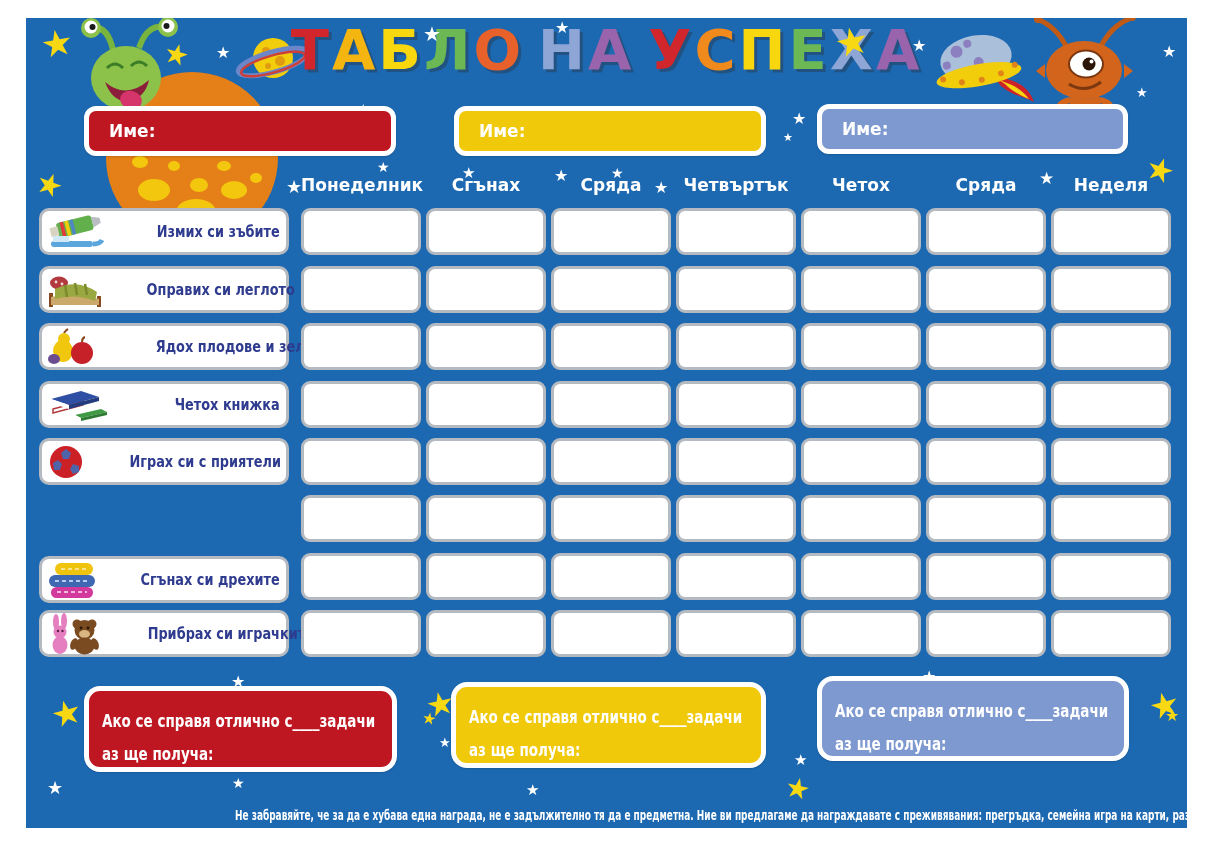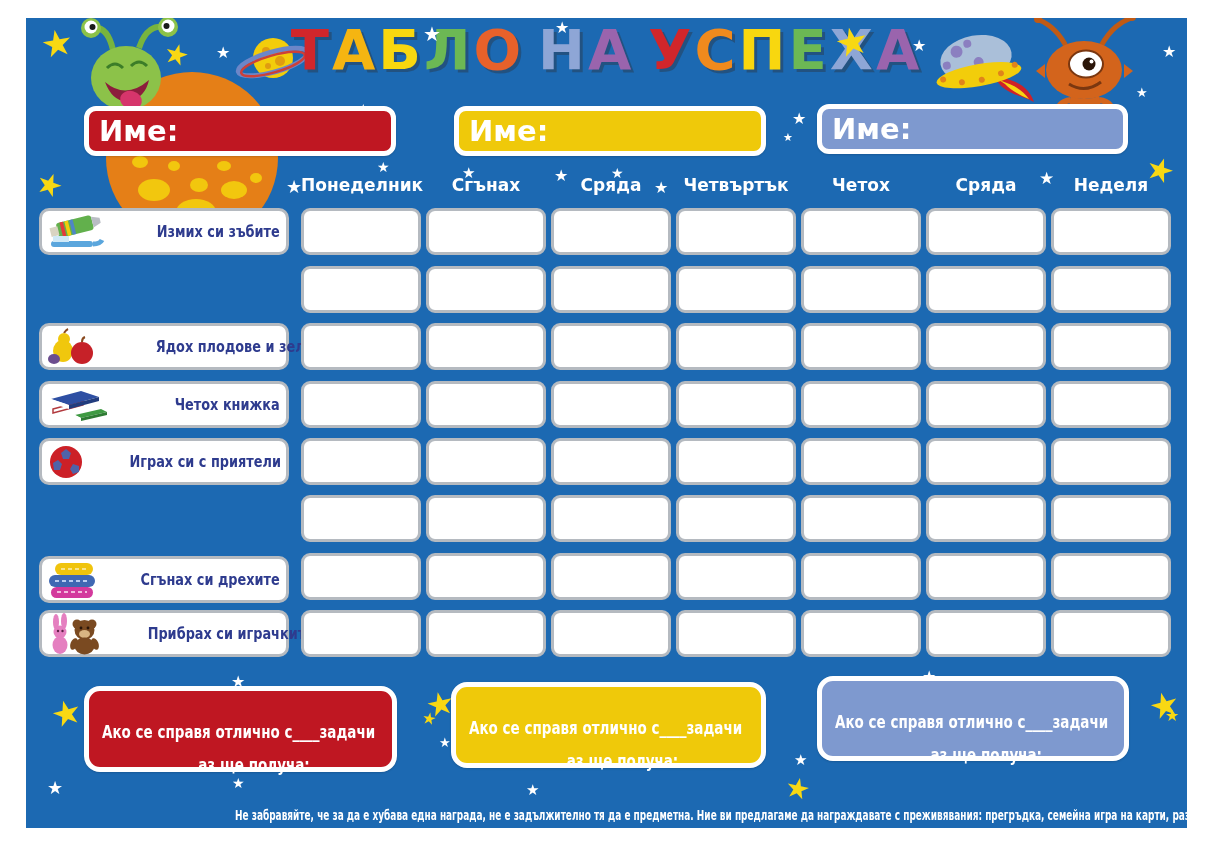--- a/index.html
+++ b/index.html
@@ -19,39 +19,39 @@
     display:flex;align-items:flex-end;z-index:2;font-weight:bold;font-size:56px;letter-spacing:3px;white-space:pre;}
   .board-title span{text-shadow:3px 3px 0 rgba(50,25,5,0.28);line-height:1;}
   .board-title .title-space{width:14px;}
 
   
   .name-box{position:absolute;border:5px solid #ffffff;border-radius:12px;box-sizing:border-box;
     display:flex;align-items:center;z-index:3;box-shadow:0 1px 2px rgba(0,0,0,0.15);}
   .name-red{background:#bf1722;}
   .name-yellow{background:#efc90a;}
   .name-blue{background:#7e99cf;}
-  .name-label{color:#ffffff;font-size:29px;font-weight:bold;padding-left:10px;}
+  .name-label{color:#ffffff;font-size:17px;font-weight:bold;padding-left:20px;}
 
   
   .day-label{position:absolute;top:157px;width:120px;text-align:center;color:#ffffff;
     font-weight:bold;font-size:17px;z-index:2;white-space:nowrap;}
 
   
   .task-box{position:absolute;left:13px;width:250px;height:47px;background:#ffffff;
     border:3px solid #b5bac0;border-radius:10px;box-sizing:border-box;display:flex;align-items:center;z-index:2;}
   .task-icon{flex:0 0 auto;margin-left:5px;display:flex;align-items:center;}
   .task-label{flex:1;text-align:right;padding-right:8px;font-weight:bold;font-size:16.5px;color:#2e3b8e;
     white-space:nowrap;transform:scaleX(0.78);transform-origin:right center;}
   .row-cells{position:absolute;left:275px;width:870px;height:47px;display:grid;
     grid-template-columns:repeat(7,120px);column-gap:5px;z-index:2;}
   .cell{background:#ffffff;border:3px solid #b5bac0;border-radius:9px;box-sizing:border-box;height:47px;}
 
   
   .reward-box{position:absolute;border:5px solid #ffffff;border-radius:16px;box-sizing:border-box;
-    z-index:3;padding:24px 13px;color:#ffffff;font-weight:bold;box-shadow:0 1px 2px rgba(0,0,0,0.15);text-align:right;}
+    z-index:3;padding:13px 13px;color:#ffffff;font-weight:bold;box-shadow:0 1px 2px rgba(0,0,0,0.15);}
   .reward-red{background:#bf1722;}
   .reward-yellow{background:#efc90a;}
   .reward-blue{background:#7e99cf;}
   .reward-line{font-size:18px;white-space:nowrap;transform:scaleX(0.75);transform-origin:left center;line-height:1.85;}
 
   
   .footer-note{position:absolute;bottom:5px;left:0;width:100%;text-align:center;color:#ffffff;
     font-weight:bold;font-size:14px;white-space:nowrap;transform:scaleX(0.64);transform-origin:center bottom;z-index:2;}
 </style>
 </head>
@@ -221,20 +221,35 @@
   <div class="row-cells" style="top:190px">
         <div class="cell"></div>
         <div class="cell"></div>
         <div class="cell"></div>
         <div class="cell"></div>
         <div class="cell"></div>
         <div class="cell"></div>
         <div class="cell"></div>
       </div>
 
+  <div class="task-box" style="top:248px">
+    <span class="task-icon">
+      <svg width="56" height="38" viewBox="0 0 56 38">
+        <rect x="2" y="22" width="4" height="14" fill="#8a4a1f"></rect>
+        <rect x="50" y="25" width="4" height="11" fill="#8a4a1f"></rect>
+        <path d="M4 26 q25 -6 48 2 l0 6 -48 0 z" fill="#caa96a"></path>
+        <ellipse cx="12" cy="12" rx="9" ry="6.5" fill="#b23a3f"></ellipse>
+        <circle cx="9" cy="11" r="1.4" fill="#f0d9d9"></circle>
+        <circle cx="15" cy="13" r="1.4" fill="#f0d9d9"></circle>
+        <path d="M8 18 q22 -11 42 3 l-2 9 q-20 -8 -40 -2 z" fill="#9aa842"></path>
+        <path d="M18 14 l2 12 M28 12 l2 12 M38 13 l2 11" stroke="#7c8a2e" stroke-width="2.5" fill="none"></path>
+      </svg>
+    </span>
+    <span class="task-label">Оправих си леглото</span>
+  </div>
   <div class="row-cells" style="top:248px">
         <div class="cell"></div>
         <div class="cell"></div>
         <div class="cell"></div>
         <div class="cell"></div>
         <div class="cell"></div>
         <div class="cell"></div>
         <div class="cell"></div>
       </div>
 

